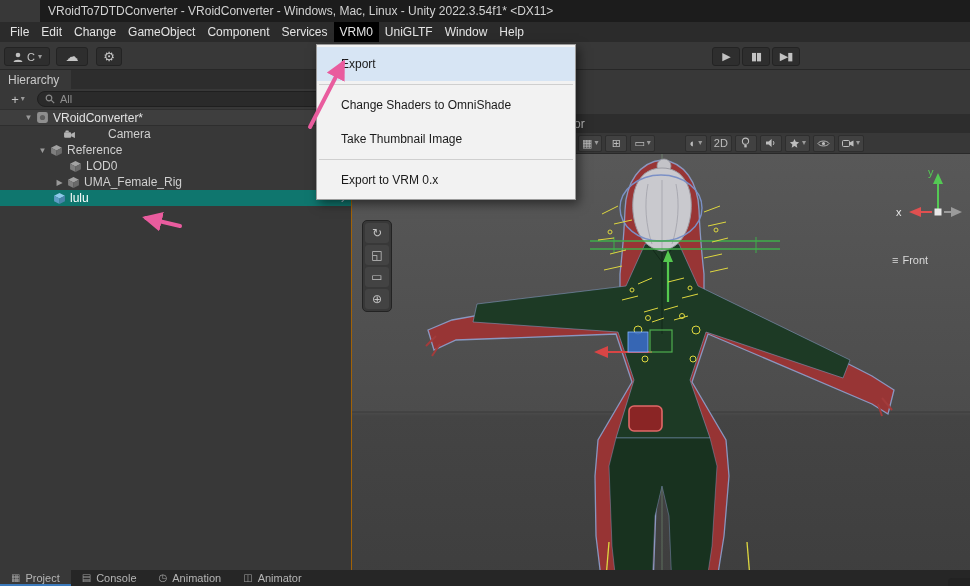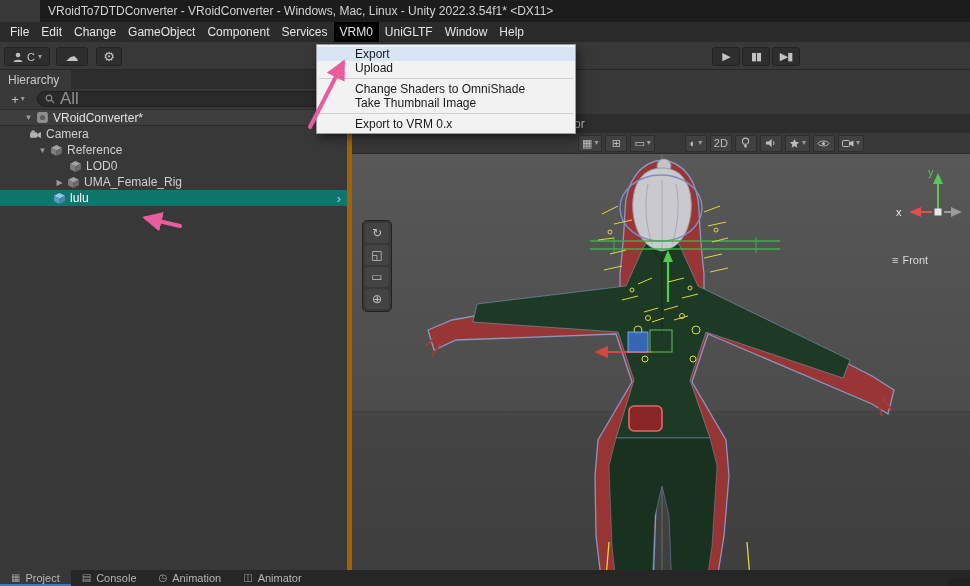--- a/index.html
+++ b/index.html
@@ -11,27 +11,27 @@
   .menubar{position:absolute;left:0;top:22px;width:970px;height:20px;background:#2b2b2b;display:flex;align-items:stretch;font-size:12px;color:#e4e4e4;padding-left:4px;}
   .menu-item{padding:0 6px;display:flex;align-items:center;cursor:default;text-align:right;}
   .menu-item.open{background:#000000;}
   .topbar{position:absolute;left:0;top:42px;width:970px;height:28px;background:#383838;border-bottom:1px solid #272727;}
   .tb-btn{position:absolute;top:5px;height:19px;background:#2e2e2e;border:1px solid #232323;border-radius:3px;color:#c5c5c5;display:flex;align-items:center;justify-content:center;font-size:11px;gap:3px;}
   .caret{font-size:8px;color:#9a9a9a;line-height:1;}
   .playbtn{width:28px;}
   .play-icon{font-size:11px;color:#c2c2c2;letter-spacing:-1px;}
 
   
-  .hierarchy{position:absolute;left:0;top:70px;width:352px;height:500px;background:#383838;border-right:5px solid #a16207;}
+  .hierarchy{position:absolute;left:0;top:70px;width:352px;height:500px;background:#383838;border-right:1px solid #a16207;}
   .panel-tabbar{height:19px;background:#2d2d2d;display:flex;align-items:stretch;}
   .panel-tab{background:#383838;padding:0 12px 0 8px;font-size:12px;color:#c9c9c9;display:flex;align-items:center;}
   .h-toolbar{height:21px;display:flex;align-items:center;padding:0 3px;background:#383838;border-bottom:1px solid #2f2f2f;}
   .create-btn{width:30px;height:17px;display:flex;align-items:center;justify-content:center;gap:2px;color:#c5c5c5;font-size:13px;border-radius:2px;}
   .searchbox{flex:1;height:16px;background:#2a2a2a;border:1px solid #1f1f1f;border-radius:9px;display:flex;align-items:center;padding:0 7px;gap:5px;margin:0 4px;}
-  .searchbox input{flex:1;background:transparent;border:none;outline:none;color:#8f8f8f;font-size:17px;font-family:inherit;}
+  .searchbox input{flex:1;background:transparent;border:none;outline:none;color:#8f8f8f;font-size:11px;font-family:inherit;}
   .tree{position:absolute;left:0;top:40px;width:100%;}
   .row{height:16px;display:flex;align-items:center;font-size:12px;color:#cfcfcf;white-space:nowrap;}
   .row.scene-root{background:#3e3e3e;border-bottom:1px solid #2e2e2e;color:#e2e2e2;}
   .row.selected{background:#0f766e;color:#fff;}
   .tri{width:13px;text-align:center;font-size:8px;color:#9a9a9a;flex:none;}
   .ricon{width:13px;height:13px;margin:0 4px 0 1px;flex:none;}
   .row .spacer{flex:1;}
   .chev{color:#b8c4d4;font-size:13px;padding-right:6px;}
 
   
@@ -48,21 +48,21 @@
   .overflow-btn{position:absolute;right:0;bottom:2px;width:22px;height:34px;background:#222;border-radius:4px 0 0 4px;color:#cfcfcf;display:flex;align-items:center;justify-content:center;font-size:13px;z-index:5;}
 
   
   .bottombar{position:absolute;left:0;top:570px;width:970px;height:16px;background:#262626;display:flex;font-size:11px;color:#b5b5b5;}
   .btab{display:flex;align-items:center;gap:5px;padding:0 11px;}
   .btab.active{background:#383838;box-shadow:inset 0 -2px 0 #3a79bb;}
   .btab-icon{font-size:10px;color:#9f9f9f;line-height:1;}
 
   
   .context-menu{position:absolute;left:316px;top:44px;width:260px;background:#f2f2f2;border:1px solid #9b9b9b;box-shadow:3px 4px 10px rgba(0,0,0,.5);z-index:50;padding:2px 0;font-size:12px;color:#1a1a1a;}
-  .cm-item{height:14px;display:flex;align-items:center;padding-left:38px;}
+  .cm-item{height:34px;display:flex;align-items:center;padding-left:24px;}
   .cm-item.hl{background:#d7e5f4;}
   .cm-sep{border-top:1px solid #cfcfcf;margin:3px 2px;}
 
   
   .annotations{position:absolute;left:0;top:0;width:970px;height:586px;z-index:60;pointer-events:none;}
   .icon-svg{display:block;}
 </style>
 </head>
 <body>
 
@@ -128,21 +128,21 @@
   </div>
   <div class="tree">
     <div class="row scene-root" style="padding-left:22px;">
       <span class="tri">▼</span>
       <svg class="ricon icon-svg" viewBox="0 0 12 12">
         <rect x="1" y="1" width="10" height="10" rx="2" fill="#8f8f8f"></rect>
         <circle cx="6" cy="6" r="2.4" fill="#5f5f5f"></circle>
       </svg>
       <span>VRoidConverter*</span>
     </div>
-    <div class="row" style="padding-left:28px;">
+    <div class="row" style="padding-left:62px;gap:28px;">
       <svg class="ricon icon-svg" viewBox="0 0 12 12">
         <rect x="1" y="4" width="6.5" height="5" rx="1" fill="#b3b3b3"></rect>
         <polygon points="7.5,5.5 11,3.8 11,9.2 7.5,7.5" fill="#b3b3b3"></polygon>
         <rect x="2.2" y="2.4" width="3.2" height="1.6" rx="0.8" fill="#b3b3b3"></rect>
       </svg>
       <span>Camera</span>
     </div>
     <div class="row" style="padding-left:36px;">
       <span class="tri">▼</span>
       <svg class="ricon icon-svg" viewBox="0 0 12 12">
@@ -378,21 +378,20 @@
     <span>Animation</span>
   </div>
   <div class="btab">
     <span class="btab-icon">◫</span>
     <span>Animator</span>
   </div>
 </div>
 
 <div class="context-menu">
   <div class="cm-item hl">Export</div>
-  <div class="cm-item">Upload</div>
   <div class="cm-sep"></div>
   <div class="cm-item">Change Shaders to OmniShade</div>
   <div class="cm-item">Take Thumbnail Image</div>
   <div class="cm-sep"></div>
   <div class="cm-item">Export to VRM 0.x</div>
 </div>
 
 <svg class="annotations">
   <defs>
     <marker id="pinkhead" markerWidth="5" markerHeight="5" refX="4" refY="2.5" orient="auto">

